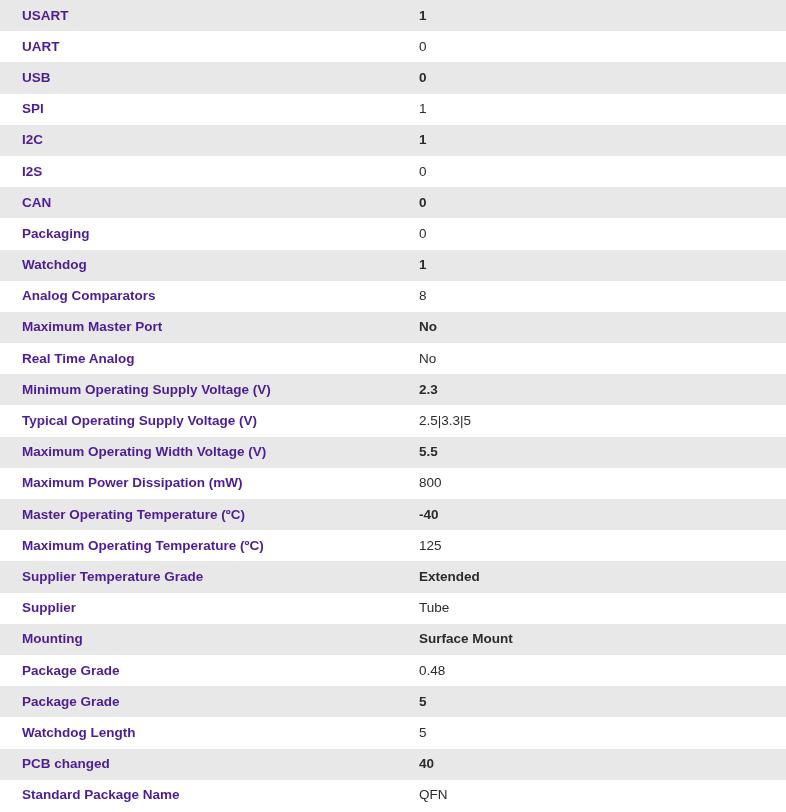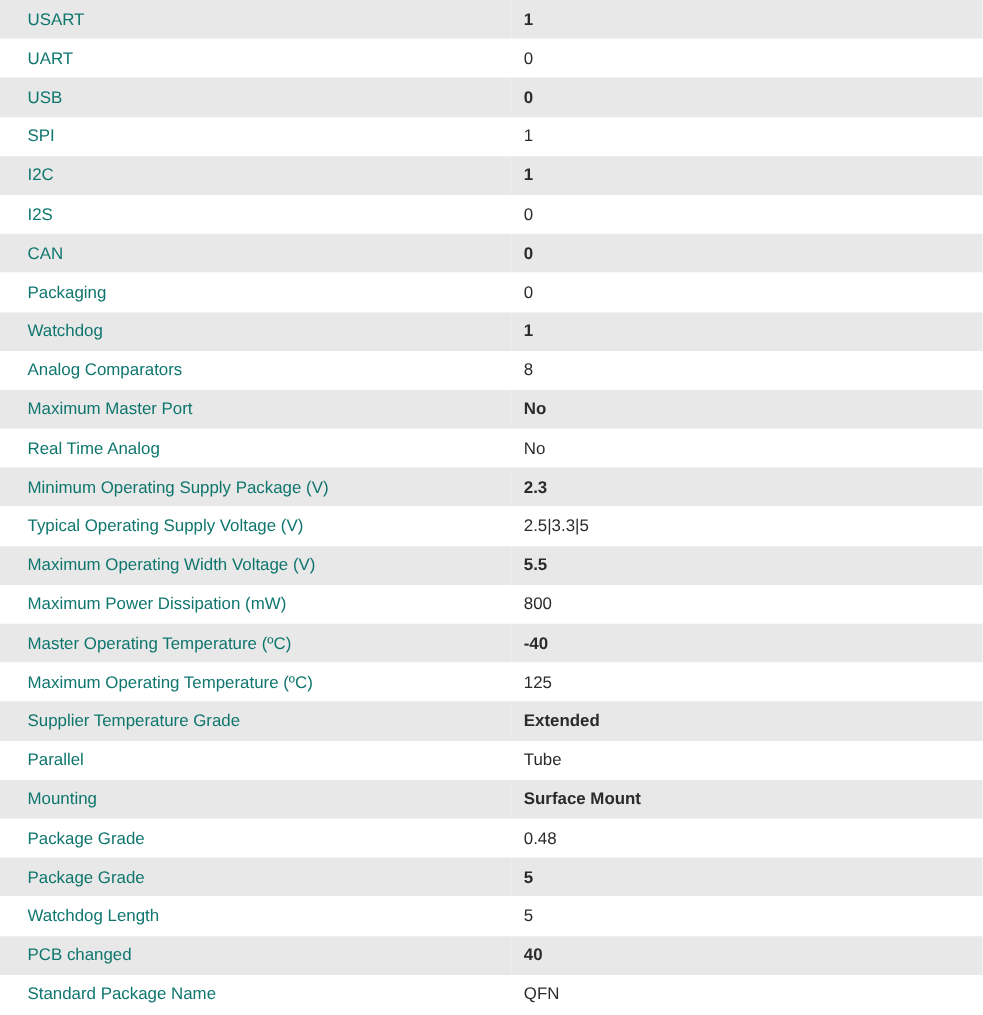--- a/index.html
+++ b/index.html
@@ -29,22 +29,22 @@
   }
   .spec-table td {
     padding: 0 0 0 22px;
     vertical-align: middle;
     font-size: 13.5px;
     line-height: 16px;
     border: none;
   }
   .spec-table td.label {
     width: 387px;
-    color: #0f766e;
-    font-weight: 400;
+    color: #4c1d95;
+    font-weight: 700;
   }
   .spec-table td.value {
     width: 399px;
     color: #2b2b2b;
     font-weight: 700;
     padding-left: 10px;
   }
   .spec-table tr.plain td.value {
     font-weight: 400;
   }
@@ -99,21 +99,21 @@
     </tr>
     <tr class="shaded">
       <td class="label">Maximum Master Port</td>
       <td class="value">No</td>
     </tr>
     <tr class="plain">
       <td class="label">Real Time Analog</td>
       <td class="value">No</td>
     </tr>
     <tr class="shaded">
-      <td class="label">Minimum Operating Supply Package (V)</td>
+      <td class="label">Minimum Operating Supply Voltage (V)</td>
       <td class="value">2.3</td>
     </tr>
     <tr class="plain">
       <td class="label">Typical Operating Supply Voltage (V)</td>
       <td class="value">2.5|3.3|5</td>
     </tr>
     <tr class="shaded">
       <td class="label">Maximum Operating Width Voltage (V)</td>
       <td class="value">5.5</td>
     </tr>
@@ -127,21 +127,21 @@
     </tr>
     <tr class="plain">
       <td class="label">Maximum Operating Temperature (ºC)</td>
       <td class="value">125</td>
     </tr>
     <tr class="shaded">
       <td class="label">Supplier Temperature Grade</td>
       <td class="value">Extended</td>
     </tr>
     <tr class="plain">
-      <td class="label">Parallel</td>
+      <td class="label">Supplier</td>
       <td class="value">Tube</td>
     </tr>
     <tr class="shaded">
       <td class="label">Mounting</td>
       <td class="value">Surface Mount</td>
     </tr>
     <tr class="plain">
       <td class="label">Package Grade</td>
       <td class="value">0.48</td>
     </tr>

